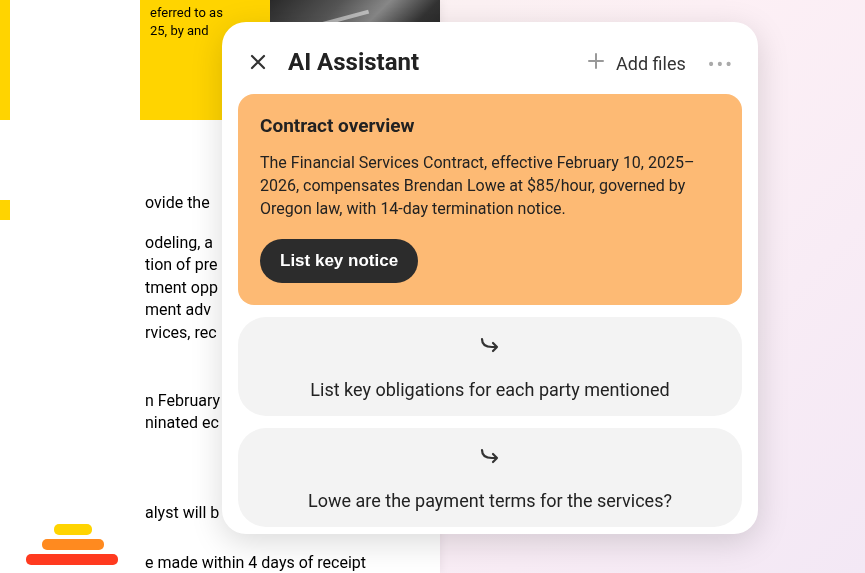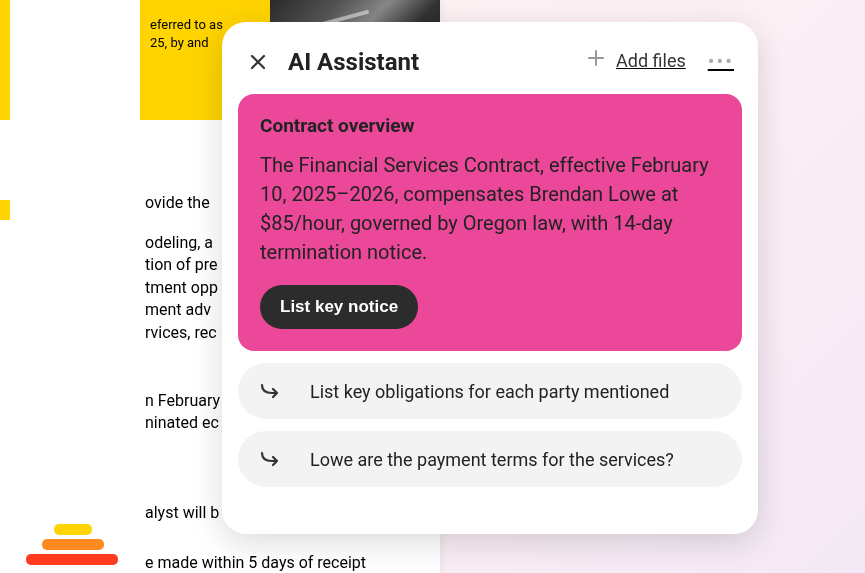--- a/index.html
+++ b/index.html
@@ -40,21 +40,21 @@
       background: #ffd400;
     }
 
     .doc-header-yellow {
       position: absolute;
       left: 140px;
       top: 0;
       width: 130px;
       height: 120px;
       background: #ffd400;
-      padding: 16px 10px;
+      padding: 4px 10px;
       font-size: 13px;
       line-height: 1.4;
     }
 
     .doc-header-image {
       position: absolute;
       left: 270px;
       top: 0;
       width: 170px;
       height: 72px;
@@ -101,21 +101,21 @@
       width: 536px;
       height: 512px;
       background: #ffffff;
       border-radius: 24px;
       box-shadow: 0 8px 32px rgba(0,0,0,0.15);
       padding: 16px;
     }
 
     .panel-header {
       display: flex;
-      align-items: flex-start;
+      align-items: flex-end;
       justify-content: space-between;
       padding: 10px 8px 18px 8px;
     }
 
     .panel-header-left {
       display: flex;
       align-items: center;
       gap: 18px;
     }
 
@@ -134,21 +134,20 @@
     .panel-title {
       font-size: 24px;
       font-weight: 700;
       color: #222;
     }
 
     .panel-header-right {
       display: flex;
       align-items: center;
       gap: 22px;
-      text-decoration: underline;
     }
 
     .add-files {
       display: flex;
       align-items: center;
       gap: 10px;
       cursor: pointer;
     }
 
     .add-files-icon {
@@ -163,35 +162,35 @@
     }
 
     .more-menu {
       color: #aaa;
       font-size: 20px;
       cursor: pointer;
       letter-spacing: 2px;
     }
 
     .overview-card {
-      background: #ec4899;
+      background: #fdba74;
       border-radius: 16px;
       padding: 20px 22px 22px 22px;
       margin-bottom: 12px;
     }
 
     .overview-title {
       font-size: 19px;
       font-weight: 700;
       color: #222;
       margin-bottom: 14px;
     }
 
     .overview-body {
-      font-size: 20px;
+      font-size: 16px;
       line-height: 1.45;
       color: #222;
       margin-bottom: 18px;
     }
 
     .list-key-terms-btn {
       background: #2c2c2c;
       color: #fff;
       border: none;
       border-radius: 22px;
@@ -201,22 +200,23 @@
       cursor: pointer;
     }
 
     .suggestion-chip {
       background: #f3f3f3;
       border-radius: 28px;
       padding: 16px 20px;
       margin-bottom: 12px;
       display: flex;
       align-items: center;
-      gap: 28px;
-      cursor: pointer;
+      gap: 22px;
+      cursor: pointer;
+      flex-direction: column;
     }
 
     .chip-icon {
       width: 24px;
       height: 24px;
       flex-shrink: 0;
     }
 
     .chip-text {
       font-size: 18px;
@@ -232,21 +232,21 @@
 
   <div class="doc-header-yellow">
     <span>eferred to as<br>25, by and</span>
   </div>
   <div class="doc-header-image"></div>
 
   <div class="doc-text" style="top:192px">ovide the</div>
   <div class="doc-text" style="top:232px">odeling, a<br>tion of pre<br>tment opp<br>ment adv<br>rvices, rec</div>
   <div class="doc-text" style="top:390px">n February<br>ninated ec</div>
   <div class="doc-text" style="top:502px">alyst will b</div>
-  <div class="doc-text" style="top:552px">e made within 5 days of receipt</div>
+  <div class="doc-text" style="top:552px">e made within 4 days of receipt</div>
 
   <div class="wavy-bars">
     <div class="wavy-bar" style="width:38px;margin-left:32px;background:#ffd400"></div>
     <div class="wavy-bar" style="width:62px;margin-left:20px;background:#ff8a1f"></div>
     <div class="wavy-bar" style="width:92px;margin-left:4px;background:#ff3a1f"></div>
   </div>
 </div>
 
 <div class="assistant-panel">
   <div class="panel-header">

